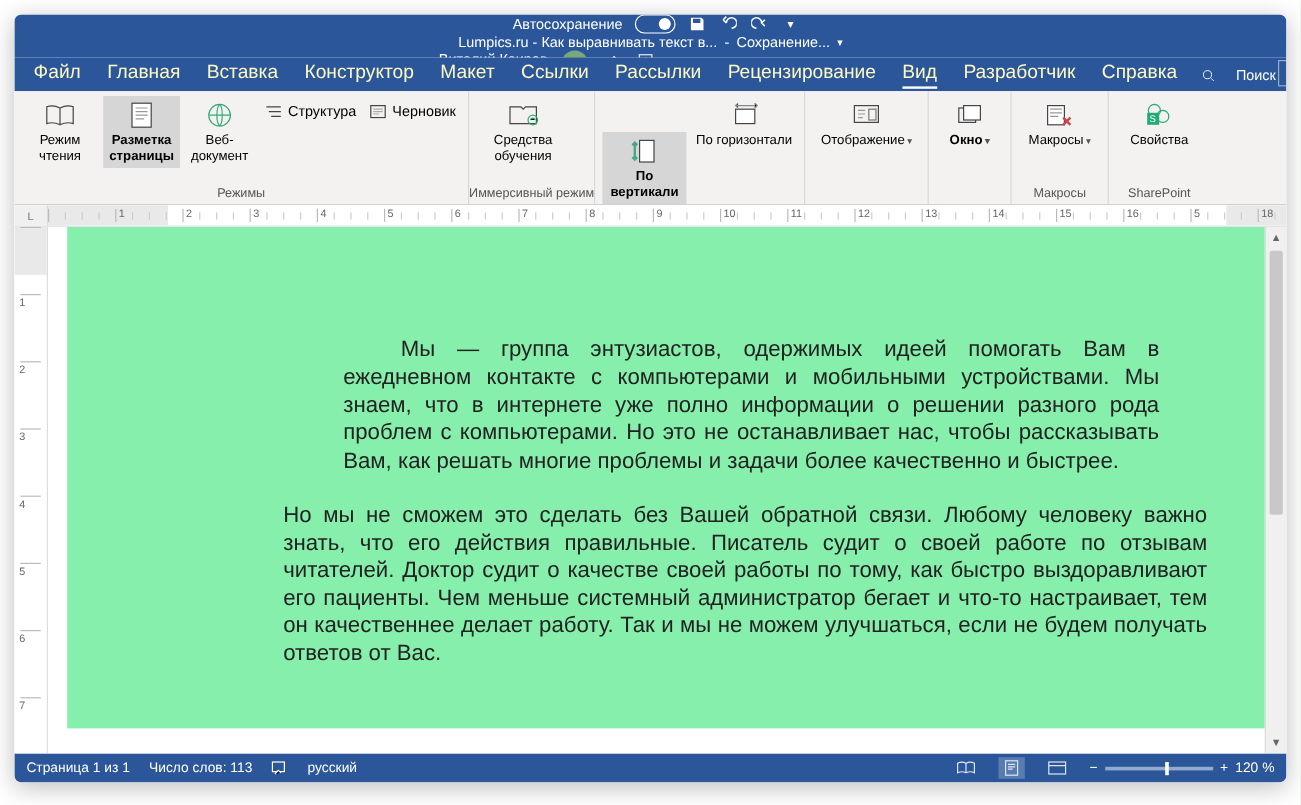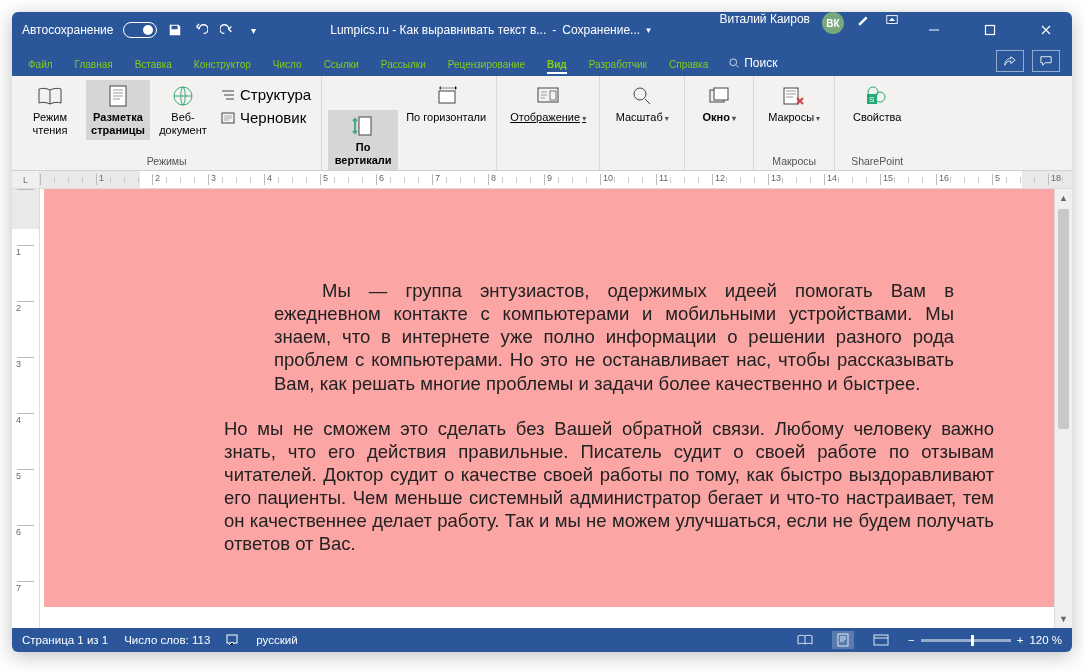--- a/index.html
+++ b/index.html
@@ -1,43 +1,43 @@
 <!DOCTYPE html>
 <html><head>
 <meta charset="utf-8">
 <style>
 * { box-sizing: border-box; margin: 0; padding: 0; font-family: "Segoe UI", Arial, sans-serif; }
 body { background: #fff; width: 1084px; height: 671px; overflow: hidden; position: relative; }
 .window { width: 1060px; height: 640px; margin: 12px; border-radius: 6px; overflow: hidden; box-shadow: 0 4px 20px rgba(0,0,0,0.25); background: #fff; position: relative; display:flex; flex-direction:column;}
-.titlebar { background: #2b579a; color: #fff; height: 36px; display: flex; align-items: center; font-size: 12px; }
+.titlebar { background: #2b579a; color: #fff; height: 36px; display: flex; align-items: center; font-size: 12px; flex-direction: column; }
 .titlebar .left { display: flex; align-items: center; gap: 10px; padding-left: 10px; }
 .autosave-lbl { font-size: 12px; }
 .toggle { width: 34px; height: 16px; border: 1px solid #fff; border-radius: 8px; position: relative; background: #2b579a; }
 .toggle::after { content:''; position:absolute; width:10px; height:10px; background:#fff; border-radius:50%; top:2px; right:3px; }
 .qat-icon { width: 16px; height: 16px; display: flex; align-items: center; justify-content: center; fill: #fff; color:#fff; cursor:pointer;}
 .titlebar .center { flex:1; text-align:right; display:flex; align-items:center; justify-content:center; gap:6px; font-size:12px; }
 .titlebar .right { display:flex; gap:12px; padding-right:4px; }
 .avatar { width:22px; height:22px; border-radius:50%; background:#79a87c; color:#fff; display:flex; align-items:center; justify-content:center; font-size:10px; font-weight:bold;}
 .win-btn { width:44px; height:36px; display:flex; align-items:center; justify-content:center; color:#fff; cursor:pointer;}
 .win-btn svg { width:12px; height:12px; }
 .tabs { background:#2b579a; height:28px; display:flex; align-items:flex-end; padding:0 6px; gap:2px; }
-.tab { color:#84cc16; font-size:10px; padding:4px 10px 6px; cursor:pointer; position:relative;}
-.tab.active { font-weight:700; }
+.tab { color:#fef9c3; font-size:16px; padding:4px 10px 6px; cursor:pointer; position:relative;}
+.tab.active { font-weight:400; }
 .tab.active::after { content:''; position:absolute; bottom:2px; left:10px; right:10px; height:2px; background:#fff;}
-.tabs .search { margin-left:8px; color:#fff; font-size:12px; display:flex; align-items:center; gap:4px; padding-bottom:6px;}
+.tabs .search { margin-left:8px; color:#fff; font-size:12px; display:flex; align-items:center; gap:17px; padding-bottom:6px;}
 .tabs .tail { margin-left:auto; display:flex; gap:8px; padding-right:6px; padding-bottom:4px;}
 .tail-btn { width:28px; height:22px; border:1px solid rgba(255,255,255,0.5); display:flex; align-items:center; justify-content:center; color:#fff; cursor:pointer;}
 .ribbon { background:#f3f2f1; border-bottom:1px solid #d0d0d0; display:flex; height:95px; }
 .group { display:flex; flex-direction:column; border-right:1px solid #d9d9d9; }
 .group-body { flex:1; display:flex; align-items:flex-start; padding:4px 6px 0; gap:4px; }
 .group-label { text-align:center; font-size:10.5px; color:#555; padding:2px 0 3px; }
 .big-btn { display:flex; flex-direction:column; align-items:center; width:64px; padding:4px 2px; cursor:pointer; text-align:center; font-size:11px; line-height:1.15; gap:3px;}
 .big-btn.sel { background:#d6d6d6;font-weight:bold; }
 .big-btn .ico { width:28px; height:24px; display:flex; align-items:center; justify-content:center; }
-.small-stack { display:flex; flex-direction:column; gap:2px; font-size:15px; }
+.small-stack { display:flex; flex-direction:row; gap:2px; font-size:12px; }
 .small-btn { display:flex; align-items:center; gap:4px; padding:2px 4px; cursor:pointer; }
 .small-btn .ico { width:16px; height:14px; display:flex; align-items:center; justify-content:center; }
 .chev { font-size:8px; margin-left:2px; color:#555;}
 .ruler-h { height:18px; background:#fff; border-bottom:1px solid #ddd; position:relative; display:flex; }
 .ruler-h .corner { width:28px; background:#f0f0f0; border-right:1px solid #ddd; font-size:9px; color:#777; display:flex; align-items:center; justify-content:center;}
 .ruler-h .track { flex:1; position:relative; overflow:hidden; }
 .ruler-h .track .ticks { position:absolute; left:0; top:0; height:100%; display:flex; }
 .rh-seg { position:relative; width:56px; height:100%; font-size:9px; color:#666; }
 .rh-seg::before { content:''; position:absolute; left:0; top:3px; bottom:3px; border-left:1px solid #bbb; }
 .rh-seg .n { position:absolute; top:2px; left:3px; }
@@ -45,21 +45,21 @@
 .rh-seg .s1{left:14px}.rh-seg .s2{left:28px}.rh-seg .s3{left:42px}
 .rh-margin { position:absolute; top:0; bottom:0; background:#e9e9e9; }
 .content-row { flex:1; display:flex; overflow:hidden; background:#f8f8f8; }
 .ruler-v { width:28px; background:#fff; border-right:1px solid #ddd; position:relative; }
 .ruler-v .ticks { position:absolute; top:0; left:0; width:100%; }
 .rv-seg { position:relative; height:56px; width:100%; font-size:9px; color:#666; }
 .rv-seg::before { content:''; position:absolute; top:0; left:5px; right:5px; border-top:1px solid #bbb;}
 .rv-seg .n { position:absolute; left:4px; top:2px; }
 .rv-margin { position:absolute; left:0; right:0; background:#e9e9e9;}
 .doc-scroll { flex:1; overflow:hidden; position:relative; background:#fff; }
-.page { position:absolute; left:4px; top:0; width:1020px; background:#fca5a5; padding:90px 70px 30px 180px; }
+.page { position:absolute; left:16px; top:0; width:1020px; background:#86efac; padding:90px 70px 30px 180px; }
 .para { font-family: Arial, sans-serif; font-size:18.5px; color:#222; text-align:justify; line-height:1.25; margin-bottom:22px; }
 .para.first { text-indent:48px; padding-left:50px; padding-right:40px;}
 .scroll-v { width:18px; background:#f0f0f0; border-left:1px solid #ddd; position:relative; }
 .scroll-v .up, .scroll-v .down { height:18px; display:flex; align-items:center; justify-content:center; color:#666; font-size:9px; cursor:pointer;}
 .scroll-v .thumb { position:absolute; left:3px; right:3px; top:20px; height:220px; background:#c8c8c8; border-radius:2px; cursor:pointer;}
 .scroll-v .down { position:absolute; bottom:0; width:100%;}
 .statusbar { height:24px; background:#2b579a; color:#fff; display:flex; align-items:center; font-size:11.5px; padding:0 10px; gap:16px; }
 .statusbar .spacer { flex:1; }
 .view-btn { width:22px; height:18px; display:flex; align-items:center; justify-content:center; cursor:pointer; opacity:0.85;}
 .view-btn.act { background:rgba(255,255,255,0.25); }
@@ -130,21 +130,21 @@
           </svg>
         </div>
     </div>
   </div>
 
   <div class="tabs">
     <div class="tab">Файл</div>
     <div class="tab">Главная</div>
     <div class="tab">Вставка</div>
     <div class="tab">Конструктор</div>
-    <div class="tab">Число</div>
+    <div class="tab">Макет</div>
     <div class="tab">Ссылки</div>
     <div class="tab">Рассылки</div>
     <div class="tab">Рецензирование</div>
     <div class="tab active">Вид</div>
     <div class="tab">Разработчик</div>
     <div class="tab">Справка</div>
     <div class="search">
       <svg width="12" height="12" viewBox="0 0 16 16">
           <circle cx="7" cy="7" r="4.5" fill="none" stroke="#fff"></circle>
           <path stroke="#fff" d="M11 11l3 3"></path>
@@ -210,20 +210,35 @@
                   <path stroke="#aaa" d="M3 4h8M3 6h8M3 8h5"></path>
                 </svg>
               </span>
               <span>Черновик</span>
             </div>
         </div>
       </div>
       <div class="group-label">Режимы</div>
     </div>
 
+    <div class="group">
+      <div class="group-body">
+        <div class="big-btn" style="width:78px;">
+          <div class="ico">
+              <svg width="28" height="20" viewBox="0 0 28 20">
+                <path fill="none" stroke="#444" d="M3 3h9l2 2 2-2h9v14H3z"></path>
+                <circle cx="22" cy="14" r="4" fill="none" stroke="#3a7"></circle>
+                <path stroke="#3a7" d="M20 14c1-2 3-2 4 0"></path>
+              </svg>
+            </div>
+          <span>Средства обучения</span>
+        </div>
+      </div>
+      <div class="group-label">Иммерсивный режим</div>
+    </div>
 
     <div class="group">
       <div class="group-body">
         <div class="big-btn sel" style="width:70px;margin-top:30px;">
           <div class="ico">
               <svg width="24" height="22" viewBox="0 0 24 22">
                 <rect x="8" y="2" width="12" height="18" fill="#fff" stroke="#444"></rect>
                 <path stroke="#4a8" stroke-width="2" d="M4 4v14M2 6l2-2 2 2M2 16l2 2 2-2"></path>
               </svg>
             </div>
@@ -237,48 +252,34 @@
               </svg>
             </div>
           <span>По горизонтали</span>
         </div>
       </div>
       <div class="group-label">Перемещение между страницами</div>
     </div>
 
     <div class="group">
       <div class="group-body">
-          <div class="big-btn" style="width:90px;text-decoration:underline;">
+          <div class="big-btn" style="width:90px;">
         <div class="ico">
               <svg width="24" height="20" viewBox="0 0 24 20">
                 <rect x="2" y="2" width="20" height="14" fill="none" stroke="#444"></rect>
                 <path stroke="#999" d="M5 6h6M5 9h6M5 12h4"></path>
                 <rect x="14" y="5" width="6" height="9" fill="none" stroke="#777"></rect>
               </svg>
             </div>
         <span><span>Отображение</span><span class="chev">▾</span></span>
       </div>
         </div>
       <div class="group-label">&nbsp;</div>
     </div>
 
-    <div class="group">
-      <div class="group-body">
-          <div class="big-btn" style="width:72px;">
-        <div class="ico">
-              <svg width="22" height="22" viewBox="0 0 22 22">
-                <circle cx="9" cy="9" r="6" fill="none" stroke="#444"></circle>
-                <path stroke="#444" d="M14 14l5 5"></path>
-              </svg>
-            </div>
-        <span><span>Масштаб</span><span class="chev">▾</span></span>
-      </div>
-        </div>
-      <div class="group-label">&nbsp;</div>
-    </div>
 
     <div class="group">
       <div class="group-body">
           <div class="big-btn" style="width:56px;font-weight:bold;">
         <div class="ico">
               <svg width="22" height="20" viewBox="0 0 22 20">
                 <rect x="2" y="4" width="14" height="12" fill="none" stroke="#444"></rect>
                 <rect x="6" y="2" width="14" height="12" fill="#fff" stroke="#444"></rect>
               </svg>
             </div>

